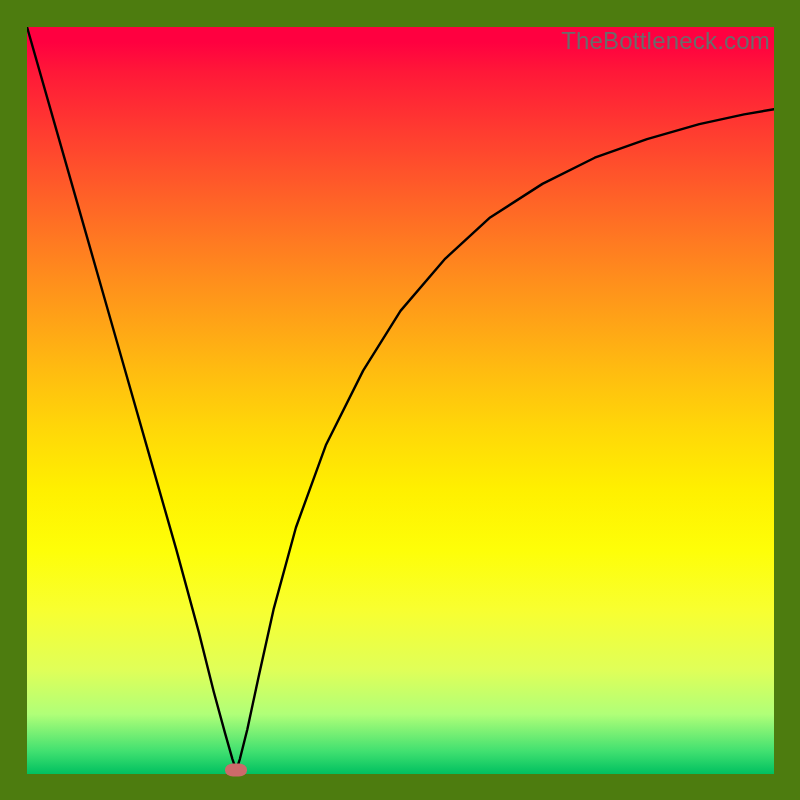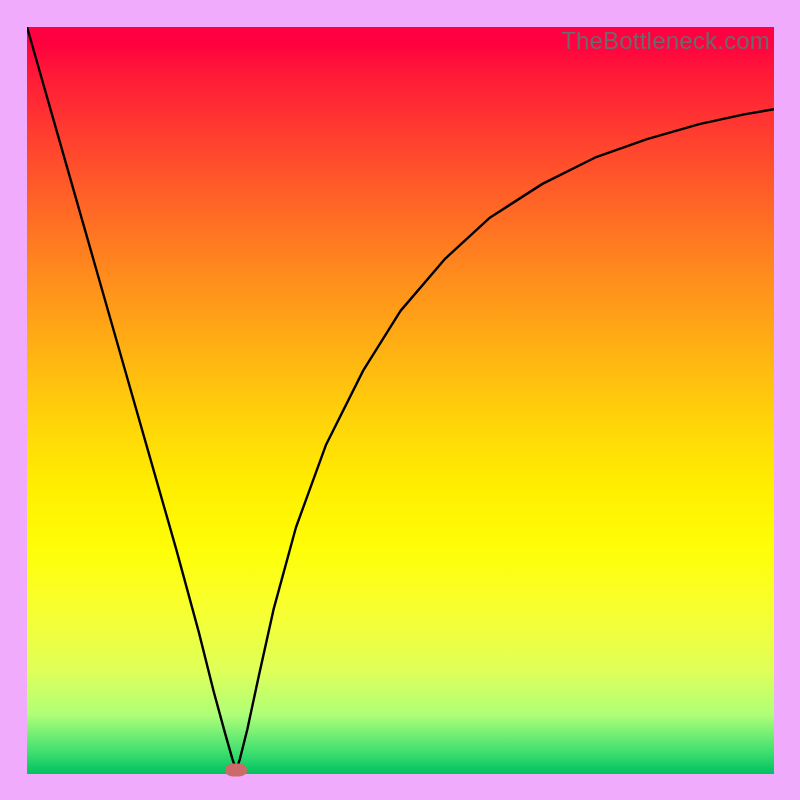--- a/index.html
+++ b/index.html
@@ -8,21 +8,21 @@
     width: 800px;
     height: 800px;
     overflow: hidden;
     background: #000;
     font-family: Arial, Helvetica, sans-serif;
   }
   .frame {
     position: relative;
     width: 800px;
     height: 800px;
-    background: #f0abfc;
+    background: #4d7c0f;
   }
   .plot-area {
     position: absolute;
     left: 27px;
     top: 27px;
     width: 747px;
     height: 747px;
     
     background: linear-gradient(to bottom,
       #ff0040 0%,

